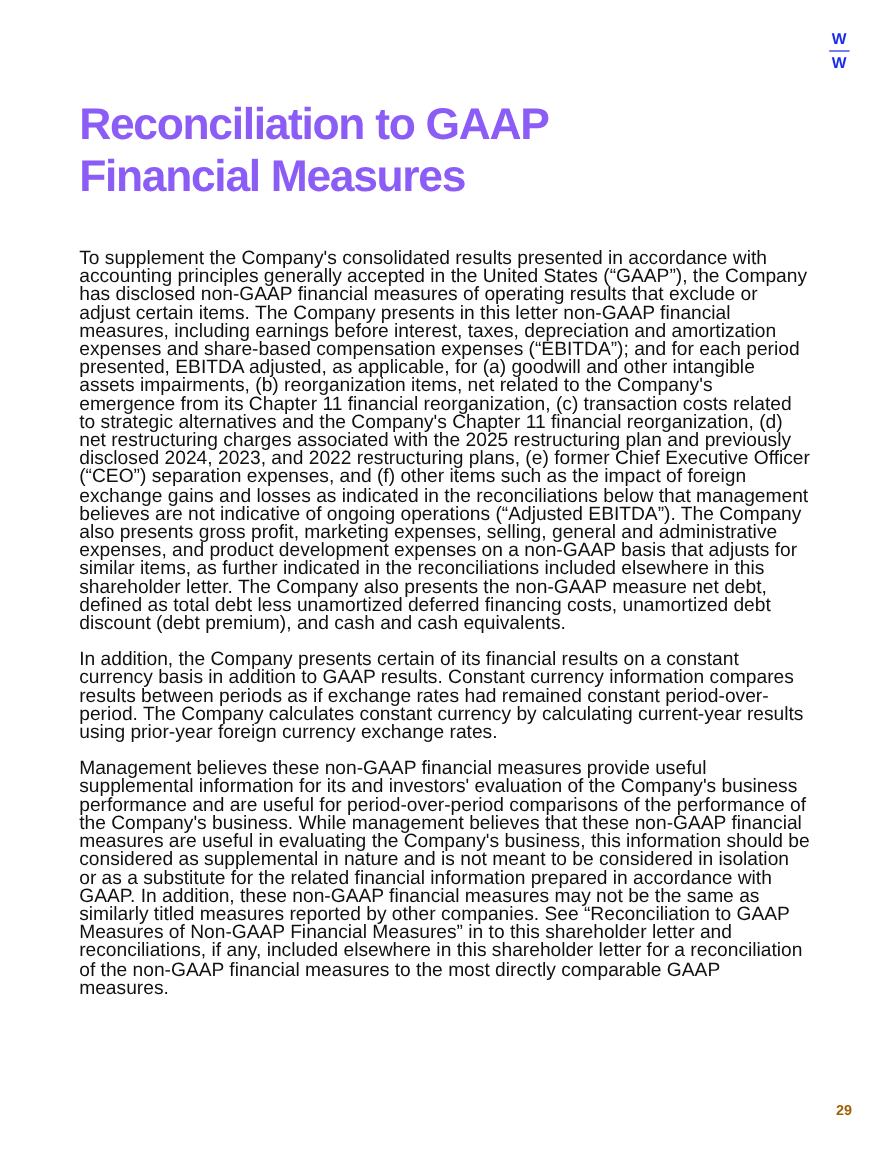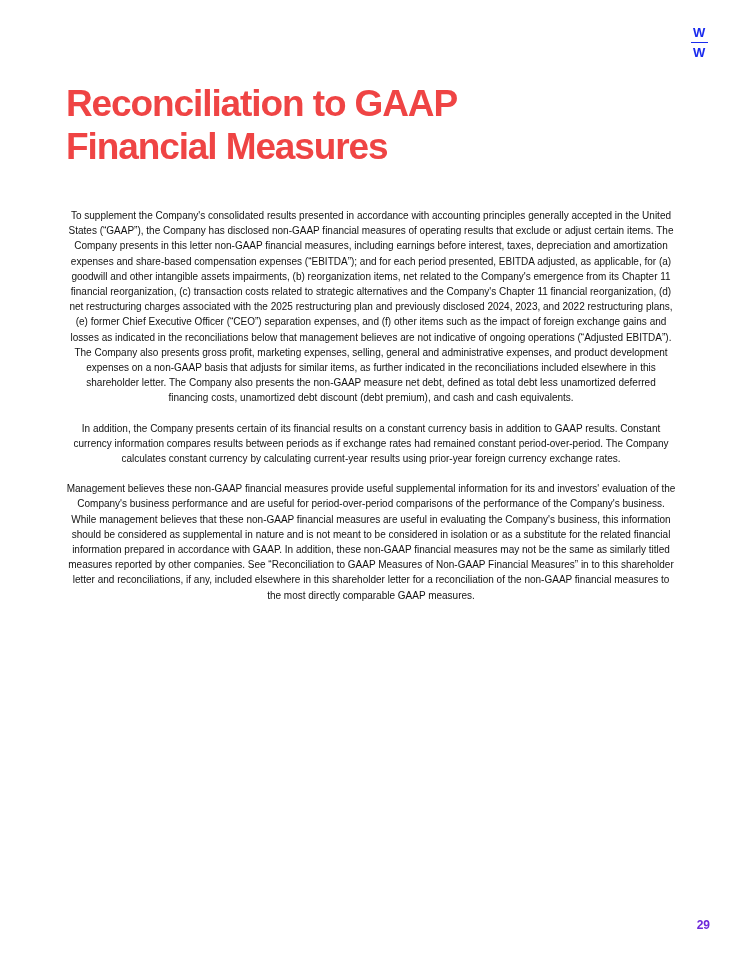--- a/index.html
+++ b/index.html
@@ -45,56 +45,56 @@
     margin: 3px auto;
     width: 17px;
   }
 
   
   .title {
     position: absolute;
     left: 66px;
     top: 58px;
     width: 560px;
-    color: #ef4444;
+    color: #8b5cf6;
     font-size: 37px;
     line-height: 1.16;
     font-weight: 700;
     letter-spacing: -1.1px;
   }
   .title .line {
     display: block;
     white-space: nowrap;
   }
 
   
   .body {
     position: absolute;
     left: 66px;
     top: 208px;
     width: 610px;
   }
   .para {
-    font-size: 10px;
+    font-size: 16px;
     line-height: 15.2px;
     color: #111111;
     margin: 0 0 15px 0;
-    text-align: center;
+    text-align: left;
     letter-spacing: 0.0px;
   }
   .para:last-child {
     margin-bottom: 10px;
   }
 
   
   .page-number {
     position: absolute;
     right: 32px;
     bottom: 28px;
-    color: #6d28d9;
+    color: #a16207;
     font-size: 12px;
     font-weight: 700;
   }
 </style>
 </head>
 <body>
 
 <div class="page">
 
   <div class="logo">

